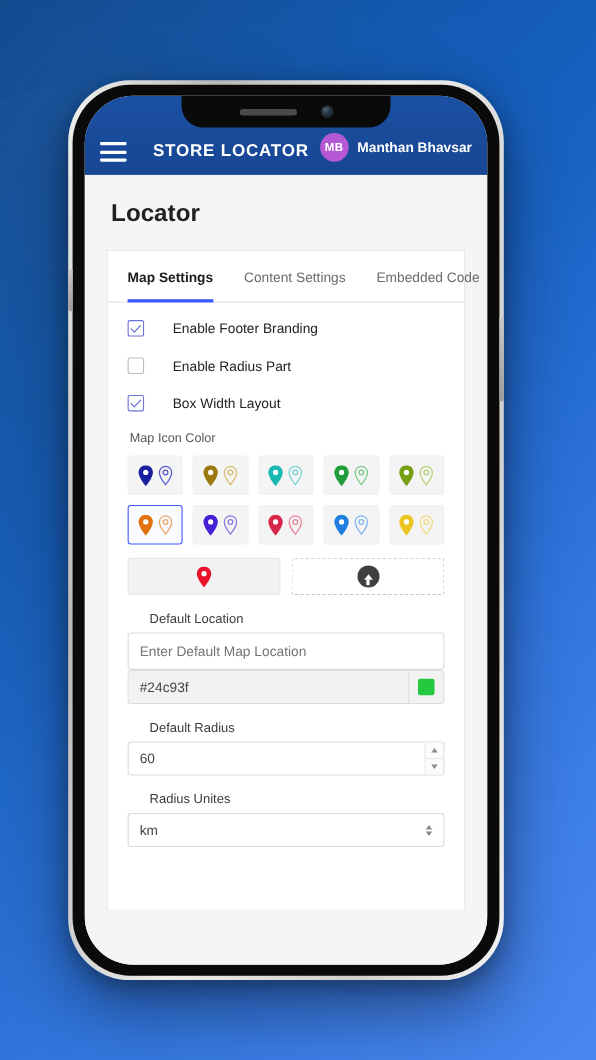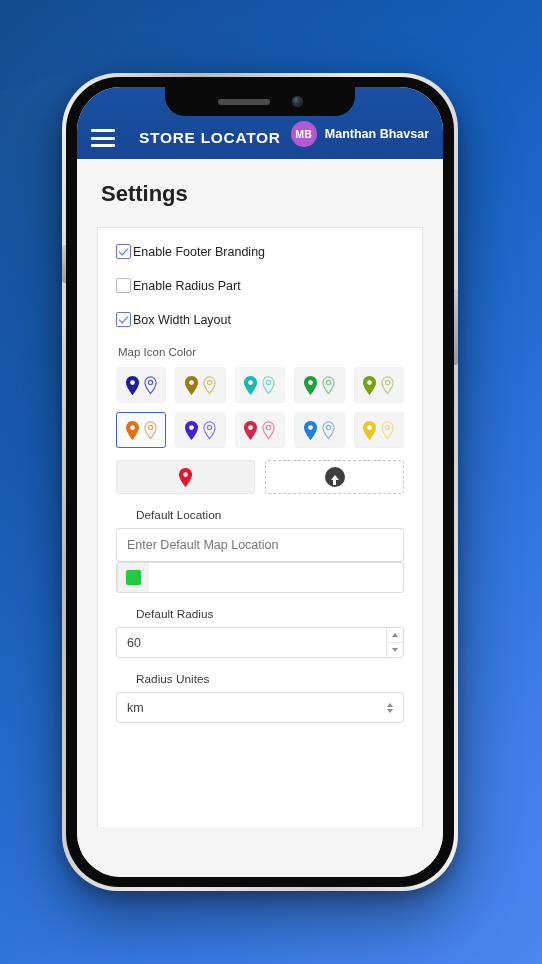--- a/index.html
+++ b/index.html
@@ -142,21 +142,21 @@
     padding: 16px 0 13px 0; margin-right: 28px;
     cursor: pointer; white-space: nowrap;
     border-bottom: 3px solid transparent;
     position: relative; top: 1px;
   }
   .tab.active { color: #1b1b1f; font-weight: bold; border-bottom-color: #3d5afe; }
 
   .tab-body { padding: 16px 18px 0 18px; }
 
   .check-row {
-    display: flex; align-items: center; gap: 2px;
+    display: flex; align-items: center; gap: 26px;
     margin-bottom: 19px; cursor: pointer;
   }
   .cbox {
     width: 15px; height: 15px; border-radius: 2px;
     border: 1px solid #b9b9c2; background: #fff;
     flex-shrink: 0; position: relative;
   }
   .cbox.on { border-color: #6b73d8; }
   .cbox.on::after {
     content: ""; position: absolute;
@@ -296,23 +296,28 @@
             <span></span>
         </div>
         <div class="appbar-title">STORE LOCATOR</div>
         <div class="user-wrap">
           <div class="avatar">MB</div>
           <div class="user-name">Manthan Bhavsar</div>
         </div>
       </div>
 
       <div class="page">
-        <div class="page-title">Settings</div>
+        <div class="page-title">Locator</div>
 
         <div class="card">
+          <div class="tabs">
+            <div class="tab active">Map Settings</div>
+            <div class="tab">Content Settings</div>
+            <div class="tab">Embedded Code</div>
+          </div>
 
           <div class="tab-body">
 
             <div class="check-row">
               <div class="cbox on"></div>
               <div class="check-label">Enable Footer Branding</div>
             </div>
 
             <div class="check-row">
               <div class="cbox"></div>
@@ -440,20 +445,21 @@
                 <div class="up-circle">
                   <div class="up-arrow"></div>
                 </div>
               </div>
             </div>
 
             <div class="label-above">Default Location</div>
             <input class="input ph" placeholder="Enter Default Map Location" style="">
 
             <div class="color-field">
+              <div class="txt">#24c93f</div>
               <div class="chip-wrap">
                 <div class="color-chip" id="theme-chip" style="background: rgb(36, 201, 63);"></div>
               </div>
             </div>
 
             <div class="label-above">Default Radius</div>
             <div class="num-field">
               <div class="val">60</div>
               <div class="spinner">
                 <div class="spin-btn">

